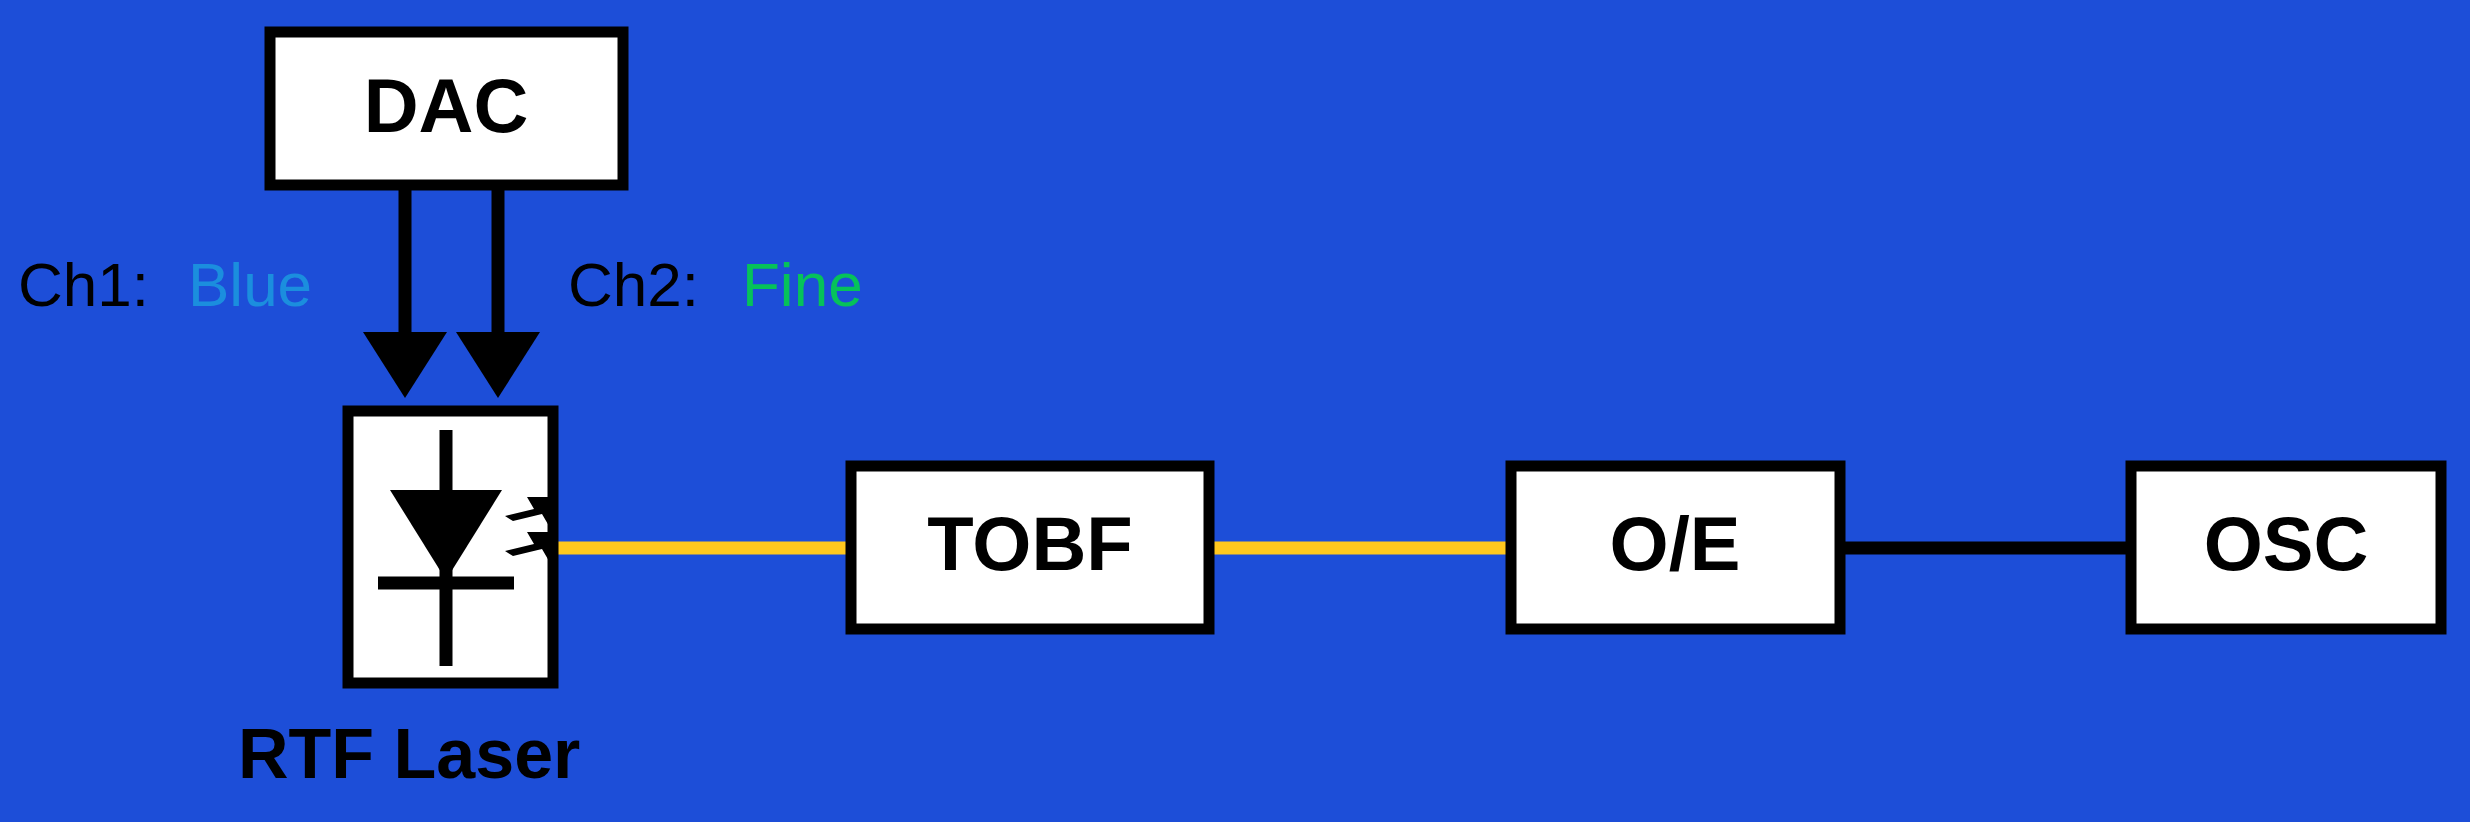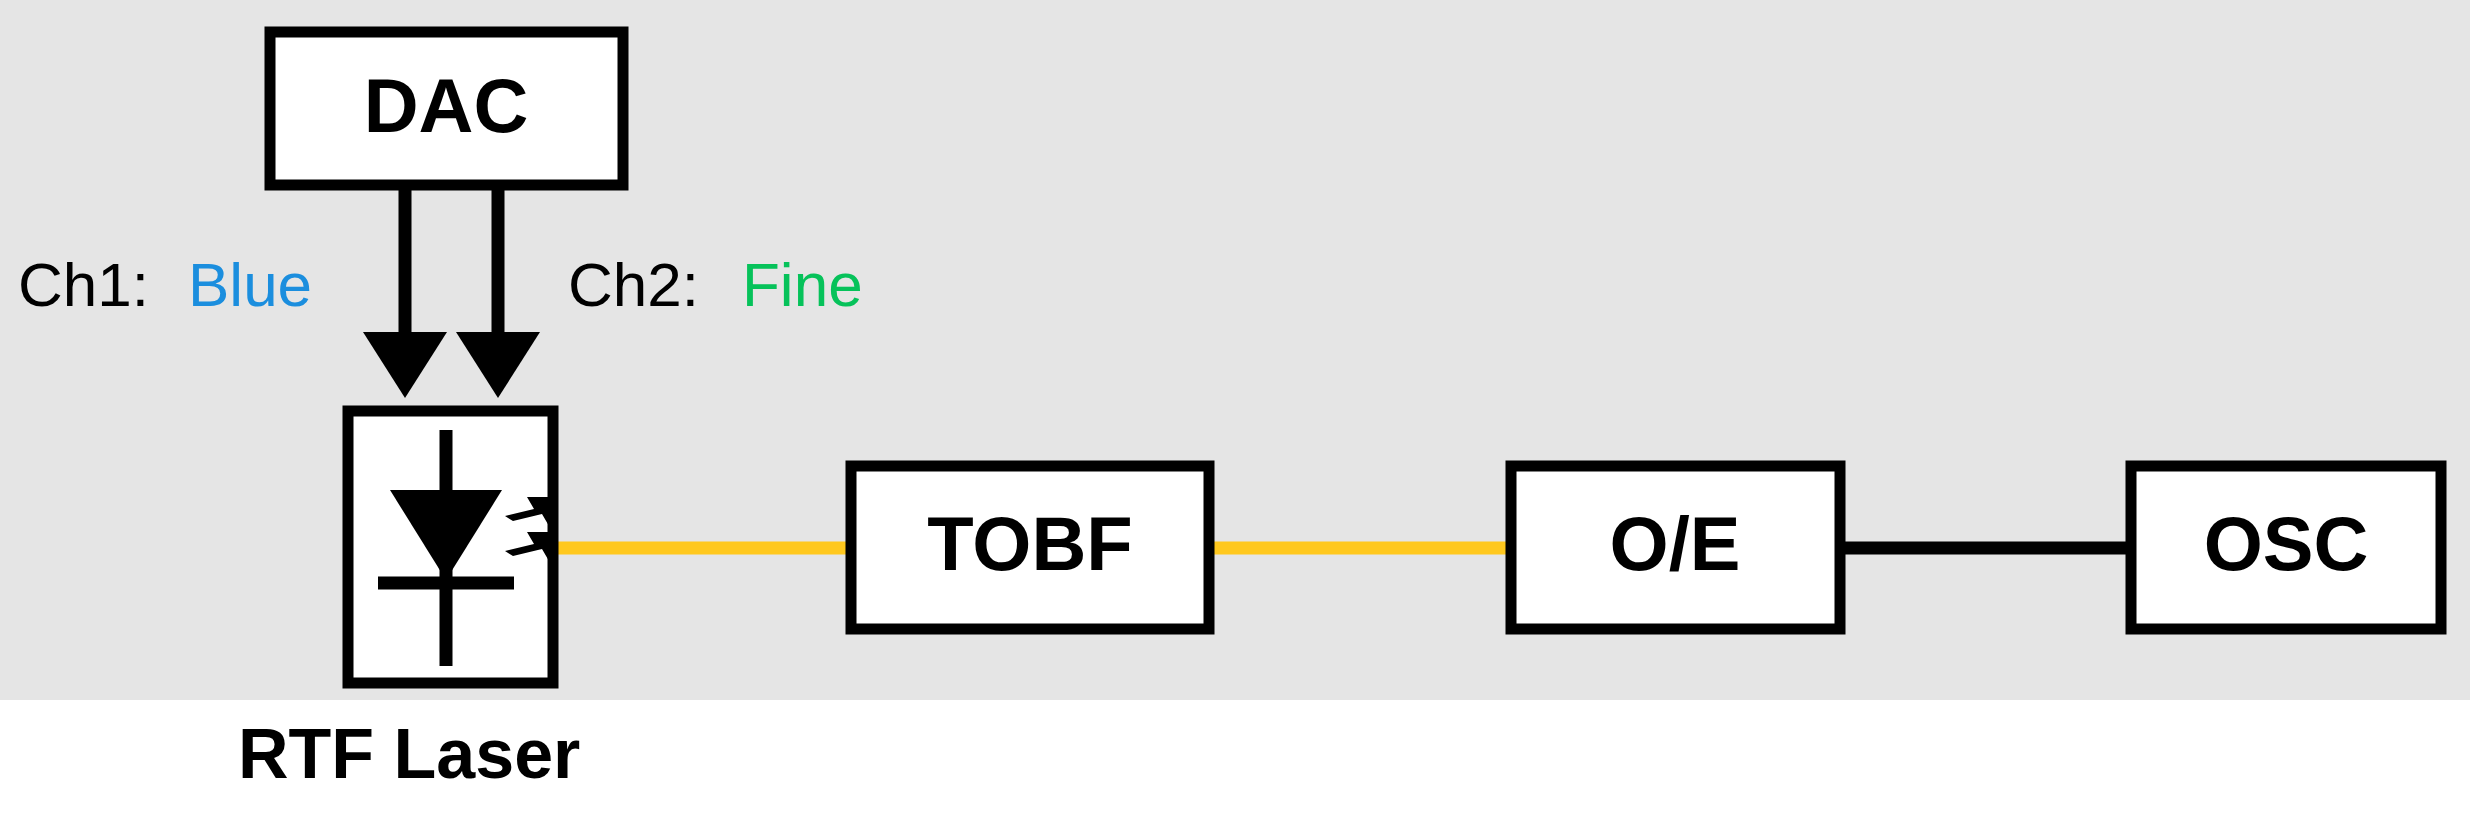--- a/index.html
+++ b/index.html
@@ -11,22 +11,22 @@
   body {
     width: 2470px;
     height: 822px;
     overflow: hidden;
     font-family: "Liberation Sans", sans-serif;
     color: #000000;
   }
   #diagram-root {
     position: relative;
     width: 2470px;
-    height: 700px;
-    background: #e5e5e5;
+    height: 822px;
+    background: #1d4ed8;
   }
   svg.diagram-canvas {
     position: absolute;
     left: 0;
     top: 0;
     width: 2470px;
     height: 822px;
     display: block;
   }
   .box-rect {

